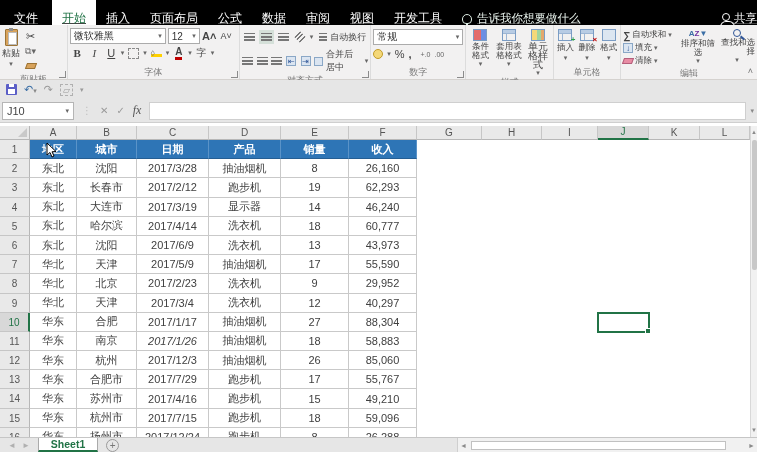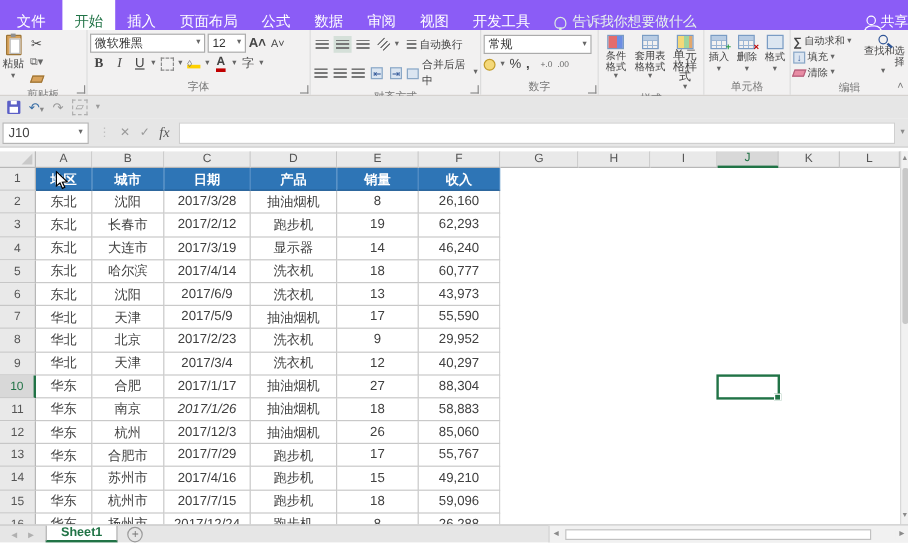--- a/index.html
+++ b/index.html
@@ -1,21 +1,21 @@
 <!DOCTYPE html>
 <html><head>
 <meta charset="utf-8">
 <style>
   * { margin:0; padding:0; box-sizing:border-box; }
   html,body { width:757px; height:466px; }
   body { font-family:"Liberation Sans","DejaVu Sans",sans-serif; font-size:11px; color:#444; }
   #app { position:relative; width:757px; height:466px; background:#fff; overflow:hidden; }
 
   
-  .tabbar { position:absolute; left:0; top:0; width:757px; height:37px; background:#8b5cf6; display:flex; align-items:stretch; }
+  .tabbar { position:absolute; left:0; top:0; width:757px; height:37px; background:#000000; display:flex; align-items:stretch;text-decoration:underline; }
   .file-tab { color:#fff; padding:0 14px; display:flex; align-items:center; font-size:12px; }
   .rtab { color:#fff; padding:0 10px; display:flex; align-items:center; font-size:12px; cursor:default; }
   .rtab.active { background:#fff; color:#217346; }
   .tellme { display:flex; align-items:center; color:#e8f2ec; font-size:11.5px; margin-left:10px; gap:5px; }
   .bulb { width:10px; height:10px; border:1.4px solid #dcebe2; border-radius:50% 50% 40% 40%; position:relative; }
   .bulb:after { content:""; position:absolute; left:2.6px; bottom:-3px; width:2.4px; height:2.4px; background:#dcebe2; }
   .share { margin-left:auto; color:#fff; display:flex; align-items:center; gap:4px; font-size:11.5px; }
   .person { width:8px; height:8px; border:1.4px solid #fff; border-radius:50%; position:relative; margin-top:-4px;}
   .person:after { content:""; position:absolute; left:-3.4px; top:7.5px; width:13px; height:6px; border:1.4px solid #fff; border-bottom:none; border-radius:6px 6px 0 0; }
 
@@ -317,20 +317,25 @@
             <span class="filldown">↓</span>
             <span>填充</span>
               <span class="caret">▾</span>
           </span>
           <span class="smrow" style="font-size:8.5px;gap:2px">
             <span class="eraser"></span>
             <span>清除</span>
               <span class="caret">▾</span>
           </span>
         </div>
+        <div class="bigbtn" style="width:36px;text-align:center">
+          <span style="font-size:8px;font-weight:bold;color:#3a6ea5;line-height:9px">A<span style="color:#7030a0">Z</span>▼</span>
+          <span style="font-size:8.5px;line-height:9px">排序和筛选</span>
+          <span class="caret">▾</span>
+        </div>
         <div class="bigbtn" style="width:36px;text-align:right">
           <span class="magnifier"></span>
           <span style="font-size:8.5px;line-height:9px">查找和选择</span>
           <span class="caret">▾</span>
         </div>
       </div>
       <div class="grp-label">编辑</div>
       <span class="collapse">˄</span>
     </div>
   </div>

